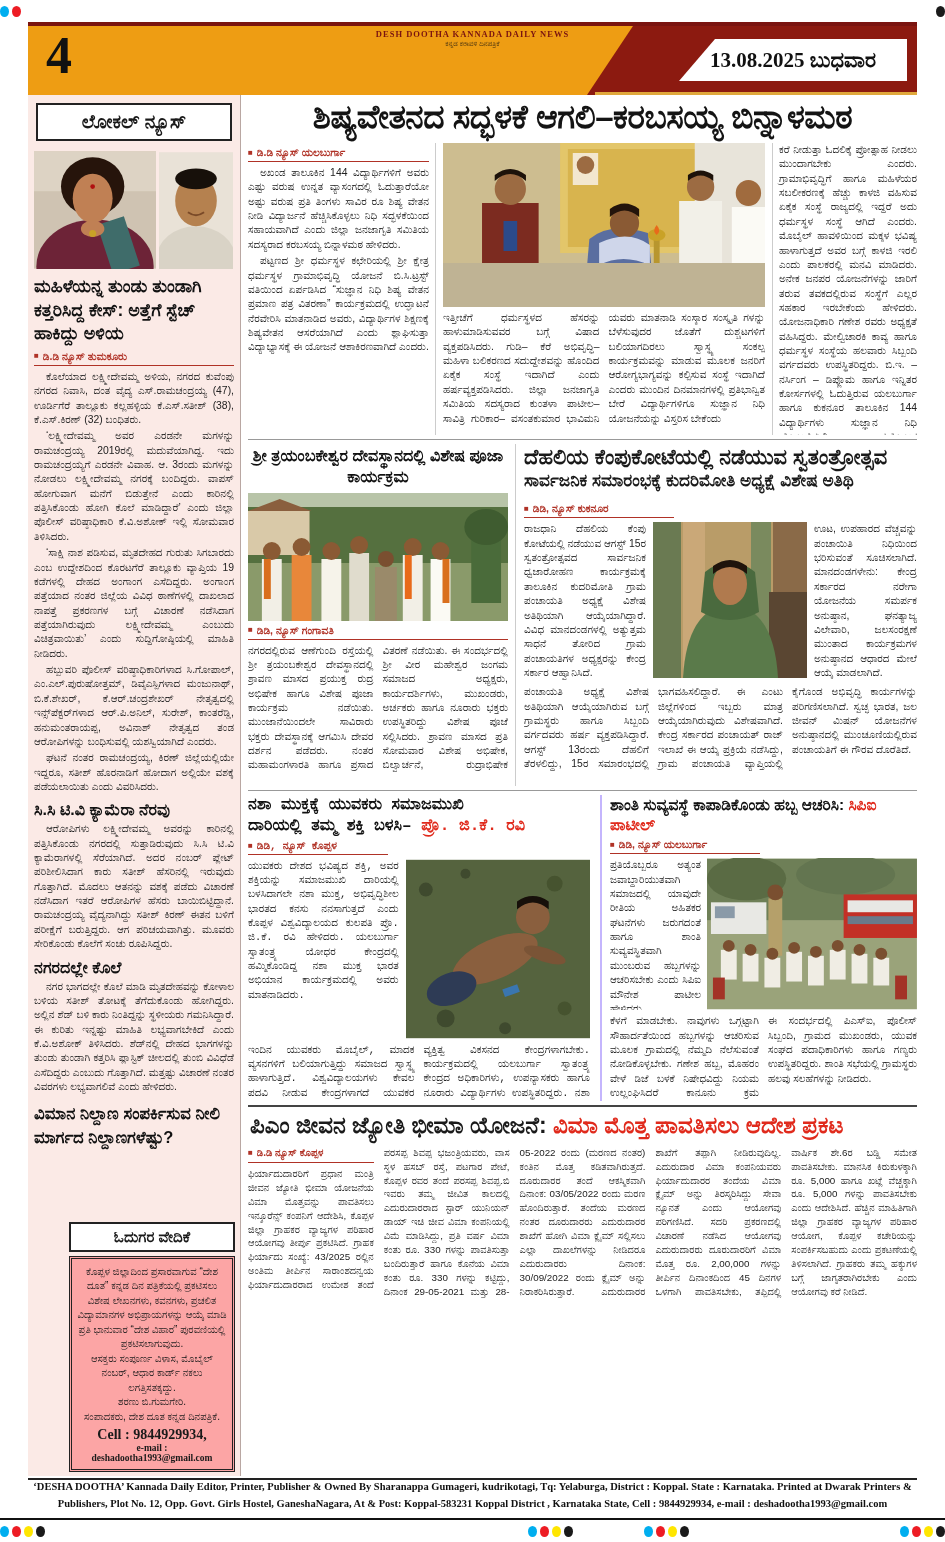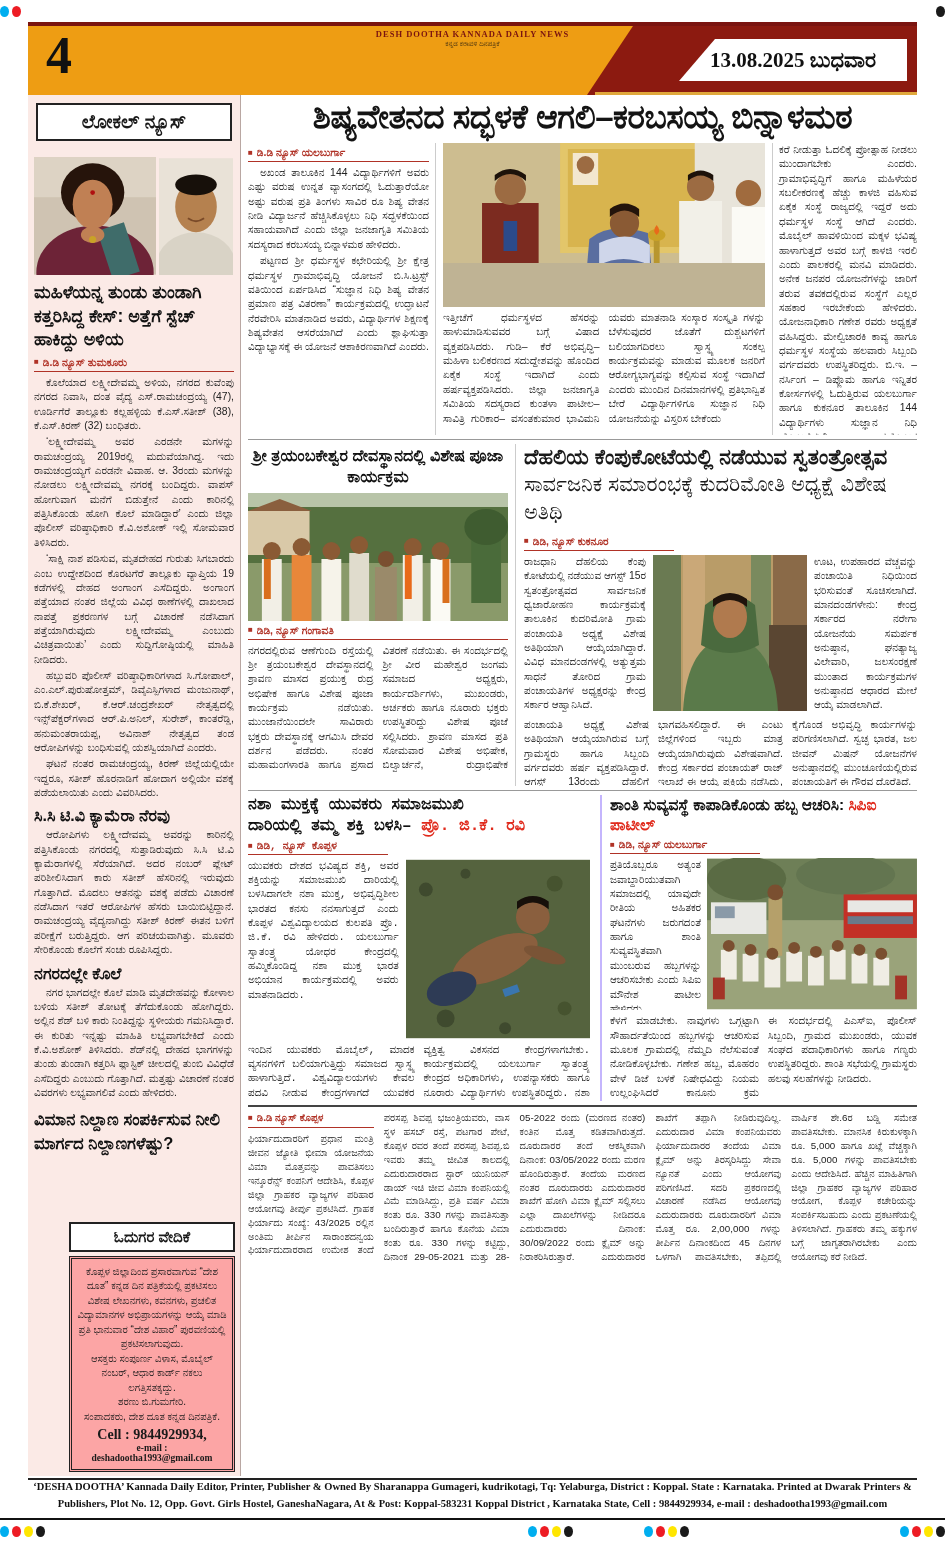--- a/index.html
+++ b/index.html
@@ -22,21 +22,21 @@
   .m-gold{position:absolute;right:0;bottom:0;width:322px;height:3px;background:#e0a83c;}
   .date-box{position:absolute;right:10px;top:13px;width:228px;height:42px;background:#fff;
             clip-path:polygon(36px 0,100% 0,100% 100%,0 100%);display:flex;align-items:center;
             justify-content:center;font:bold 21px "Liberation Serif",serif;color:#111;}
 
   
   .sidebar{position:absolute;left:28px;top:95px;width:213px;bottom:66px;background:#fbeae6;
            box-sizing:border-box;padding:6px;overflow:hidden;border-right:1px solid #b9a7a2;}
   .sb-flow{height:calc(100% - 248px);overflow:hidden;}
   .local-box{border:2px solid #222;background:#fff;text-align:center;font-weight:bold;font-size:19px;
-             padding:6px 2px;margin:2px 2px 16px 2px;}
+             padding:6px 2px;margin:2px 2px 10px 2px;}
   .sb-photos{display:flex;gap:3px;margin-bottom:6px;}
   .sb-photos svg{display:block;}
   .sb-head{font-weight:bold;font-size:17.5px;line-height:1.35;color:#111;margin:2px 0 4px 0;}
   .sb-head2{font-weight:bold;font-size:16.5px;line-height:1.4;color:#111;margin:8px 0 4px 0;}
   .sb-sub{font-weight:bold;font-size:16px;margin:7px 0 3px 0;color:#111;}
   .byline{display:flex;align-items:center;gap:4px;color:#b03226;font-weight:bold;font-size:10.5px;
           border-bottom:1px solid #b03226;padding-bottom:2px;margin:3px 0 4px 0;}
   .byline .bl{font-size:8px;line-height:8px;}
   .btxt{font-size:10.4px;line-height:1.38;text-align:justify;color:#222;}
   .btxt p{margin:0 0 2px 0;text-indent:12px;}
@@ -60,21 +60,21 @@
   .r1-b{width:336px;padding:0 7px;box-sizing:border-box;overflow:hidden;}
   .r1-c{flex:1;padding-left:6px;border-left:1px solid #ccc;box-sizing:border-box;overflow:hidden;}
   .r1-b .cols2{column-count:2;column-gap:9px;height:118px;overflow:hidden;margin-top:4px;}
   .sec-head{font-weight:bold;color:#111;}
   .row2{height:342px;margin-top:2px;}
   .r2-left{width:268px;border-right:1px solid #ccc;padding-right:7px;box-sizing:border-box;overflow:hidden;}
   .r2-left .sec-head{font-size:16px;text-align:center;line-height:1.3;margin:2px 0 5px 0;}
   .r2-left .cols2{column-count:2;column-gap:9px;height:140px;overflow:hidden;margin-top:2px;}
   .r2-right{flex:1;padding-left:8px;box-sizing:border-box;overflow:hidden;}
   .r2-right .h1{font-size:21px;line-height:1.25;font-weight:bold;}
-  .r2-right .h2{font-size:21px;line-height:1.3;font-weight:normal;margin-bottom:10px;}
+  .r2-right .h2{font-size:17px;line-height:1.3;font-weight:bold;margin-bottom:10px;}
   .r2-mid{display:flex;gap:7px;margin-top:2px;}
   .r2-mid .tc{width:122px;overflow:hidden;height:158px;}
   .r2-mid .tc2{flex:1;overflow:hidden;height:158px;}
   .r2-below{column-count:3;column-gap:9px;height:96px;overflow:hidden;margin-top:5px;}
   .row3{height:306px;margin-top:2px;}
   .r3-left{width:354px;border-right:2px solid #c4b5fd;padding-right:10px;box-sizing:border-box;overflow:hidden;font-family:Liberation Mono, monospace;}
   .r3-left .sec-head{font-size:16px;line-height:1.3;}
   .r3-mid{display:flex;gap:7px;margin-top:2px;}
   .r3-mid .tc{width:152px;height:180px;overflow:hidden;}
   .r3-below{column-count:2;column-gap:9px;height:64px;overflow:hidden;margin-top:4px;}
@@ -403,20 +403,23 @@
         <div class="r3r-below btxt">
           <p style="text-indent:0">ಕೆಳಗೆ ಮಾಡಬೇಕು. ನಾವುಗಳು ಒಗ್ಗಟ್ಟಾಗಿ ಸೌಹಾರ್ದತೆಯಿಂದ ಹಬ್ಬಗಳನ್ನು ಆಚರಿಸುವ ಮೂಲಕ ಗ್ರಾಮದಲ್ಲಿ ನೆಮ್ಮದಿ ನೆಲೆಸುವಂತೆ ನೋಡಿಕೊಳ್ಳಬೇಕು. ಗಣೇಶ ಹಬ್ಬ, ಮೊಹರಂ ವೇಳೆ ಡಿಜೆ ಬಳಕೆ ನಿಷೇಧವಿದ್ದು ನಿಯಮ ಉಲ್ಲಂಘಿಸಿದರೆ ಕಾನೂನು ಕ್ರಮ ಜರುಗಿಸಲಾಗುವುದು ಎಂದು ಎಚ್ಚರಿಸಿದರು.</p>
           <p style="text-indent:0">ಈ ಸಂದರ್ಭದಲ್ಲಿ ಪಿಎಸ್ಐ, ಪೊಲೀಸ್ ಸಿಬ್ಬಂದಿ, ಗ್ರಾಮದ ಮುಖಂಡರು, ಯುವಕ ಸಂಘದ ಪದಾಧಿಕಾರಿಗಳು ಹಾಗೂ ಗಣ್ಯರು ಉಪಸ್ಥಿತರಿದ್ದರು. ಶಾಂತಿ ಸಭೆಯಲ್ಲಿ ಗ್ರಾಮಸ್ಥರು ಹಲವು ಸಲಹೆಗಳನ್ನು ನೀಡಿದರು.</p>
         </div>
       </div>
     </div>
 
     <hr class="hr heavy">
 
     <div class="row4">
+      <div class="r4-head">
+        <span>ಪಿಎಂ ಜೀವನ ಜ್ಯೋತಿ ಭೀಮಾ ಯೋಜನೆ: </span><span class="accent">ವಿಮಾ ಮೊತ್ತ ಪಾವತಿಸಲು ಆದೇಶ ಪ್ರಕಟ</span>
+      </div>
       <div class="r4-body">
         <div class="byline">
           <span class="bl">■</span>
           <span>ಡಿ.ಡಿ ನ್ಯೂಸ್ ಕೊಪ್ಪಳ</span>
         </div>
         <p style="margin:0">ಫಿರ್ಯಾದುದಾರರಿಗೆ ಪ್ರಧಾನ ಮಂತ್ರಿ ಜೀವನ ಜ್ಯೋತಿ ಭೀಮಾ ಯೋಜನೆಯ ವಿಮಾ ಮೊತ್ತವನ್ನು ಪಾವತಿಸಲು ಇನ್ಶೂರೆನ್ಸ್ ಕಂಪನಿಗೆ ಆದೇಶಿಸಿ, ಕೊಪ್ಪಳ ಜಿಲ್ಲಾ ಗ್ರಾಹಕರ ವ್ಯಾಜ್ಯಗಳ ಪರಿಹಾರ ಆಯೋಗವು ತೀರ್ಪು ಪ್ರಕಟಿಸಿದೆ. ಗ್ರಾಹಕ ಫಿರ್ಯಾದು ಸಂಖ್ಯೆ: 43/2025 ರಲ್ಲಿನ ಅಂತಿಮ ತೀರ್ಪಿನ ಸಾರಾಂಶದನ್ವಯ ಫಿರ್ಯಾದುದಾರರಾದ ಉಮೇಶ ತಂದೆ ಪರಸಪ್ಪ ಶಿವಪ್ಪ ಭಜಂತ್ರಿಯವರು, ವಾಸ ಸ್ಥಳ ಹಸಬ್ ರಸ್ತೆ, ಪಟಗಾರ ಪೇಟೆ, ಕೊಪ್ಪಳ ರವರ ತಂದೆ ಪರಸಪ್ಪ ಶಿವಪ್ಪ.ಬಿ ಇವರು ತಮ್ಮ ಜೀವಿತ ಕಾಲದಲ್ಲಿ ಎದುರುದಾರರಾದ ಸ್ಟಾರ್ ಯುನಿಯನ್ ಡಾಯ್ ಇಚಿ ಜೀವ ವಿಮಾ ಕಂಪನಿಯಲ್ಲಿ ವಿಮೆ ಮಾಡಿಸಿದ್ದು, ಪ್ರತಿ ವರ್ಷ ವಿಮಾ ಕಂತು ರೂ. 330 ಗಳನ್ನು ಪಾವತಿಸುತ್ತಾ ಬಂದಿರುತ್ತಾರೆ ಹಾಗೂ ಕೊನೆಯ ವಿಮಾ ಕಂತು ರೂ. 330 ಗಳನ್ನು ಕಟ್ಟಿದ್ದು, ದಿನಾಂಕ 29-05-2021 ಮತ್ತು 28-05-2022 ರಂದು (ಮರಣದ ನಂತರ) ಕಂತಿನ ಮೊತ್ತ ಕಡಿತವಾಗಿರುತ್ತದೆ. ದೂರುದಾರರ ತಂದೆ ಆಕಸ್ಮಿಕವಾಗಿ ದಿನಾಂಕ: 03/05/2022 ರಂದು ಮರಣ ಹೊಂದಿರುತ್ತಾರೆ. ತಂದೆಯ ಮರಣದ ನಂತರ ದೂರುದಾರರು ಎದುರುದಾರರ ಶಾಖೆಗೆ ಹೋಗಿ ವಿಮಾ ಕ್ಲೈಮ್ ಸಲ್ಲಿಸಲು ಎಲ್ಲಾ ದಾಖಲೆಗಳನ್ನು ನೀಡಿದರೂ ಎದುರುದಾರರು ದಿನಾಂಕ: 30/09/2022 ರಂದು ಕ್ಲೈಮ್ ಅನ್ನು ನಿರಾಕರಿಸಿರುತ್ತಾರೆ. ಎದುರುದಾರರ ಶಾಖೆಗೆ ತಪ್ಪಾಗಿ ನೀಡಿರುವುದಿಲ್ಲ. ಎದುರುದಾರ ವಿಮಾ ಕಂಪನಿಯವರು ಫಿರ್ಯಾದುದಾರರ ತಂದೆಯ ವಿಮಾ ಕ್ಲೈಮ್ ಅನ್ನು ತಿರಸ್ಕರಿಸಿದ್ದು ಸೇವಾ ನ್ಯೂನತೆ ಎಂದು ಆಯೋಗವು ಪರಿಗಣಿಸಿದೆ. ಸದರಿ ಪ್ರಕರಣದಲ್ಲಿ ವಿಚಾರಣೆ ನಡೆಸಿದ ಆಯೋಗವು ಎದುರುದಾರರು ದೂರುದಾರರಿಗೆ ವಿಮಾ ಮೊತ್ತ ರೂ. 2,00,000 ಗಳನ್ನು ತೀರ್ಪಿನ ದಿನಾಂಕದಿಂದ 45 ದಿನಗಳ ಒಳಗಾಗಿ ಪಾವತಿಸಬೇಕು, ತಪ್ಪಿದಲ್ಲಿ ವಾರ್ಷಿಕ ಶೇ.6ರ ಬಡ್ಡಿ ಸಮೇತ ಪಾವತಿಸಬೇಕು. ಮಾನಸಿಕ ಕಿರುಕುಳಕ್ಕಾಗಿ ರೂ. 5,000 ಹಾಗೂ ಖಟ್ಲೆ ವೆಚ್ಚಕ್ಕಾಗಿ ರೂ. 5,000 ಗಳನ್ನು ಪಾವತಿಸಬೇಕು ಎಂದು ಆದೇಶಿಸಿದೆ. ಹೆಚ್ಚಿನ ಮಾಹಿತಿಗಾಗಿ ಜಿಲ್ಲಾ ಗ್ರಾಹಕರ ವ್ಯಾಜ್ಯಗಳ ಪರಿಹಾರ ಆಯೋಗ, ಕೊಪ್ಪಳ ಕಚೇರಿಯನ್ನು ಸಂಪರ್ಕಿಸಬಹುದು ಎಂದು ಪ್ರಕಟಣೆಯಲ್ಲಿ ತಿಳಿಸಲಾಗಿದೆ. ಗ್ರಾಹಕರು ತಮ್ಮ ಹಕ್ಕುಗಳ ಬಗ್ಗೆ ಜಾಗೃತರಾಗಿರಬೇಕು ಎಂದು ಆಯೋಗವು ಕರೆ ನೀಡಿದೆ.</p>
       </div>
     </div>
   </div>
 

